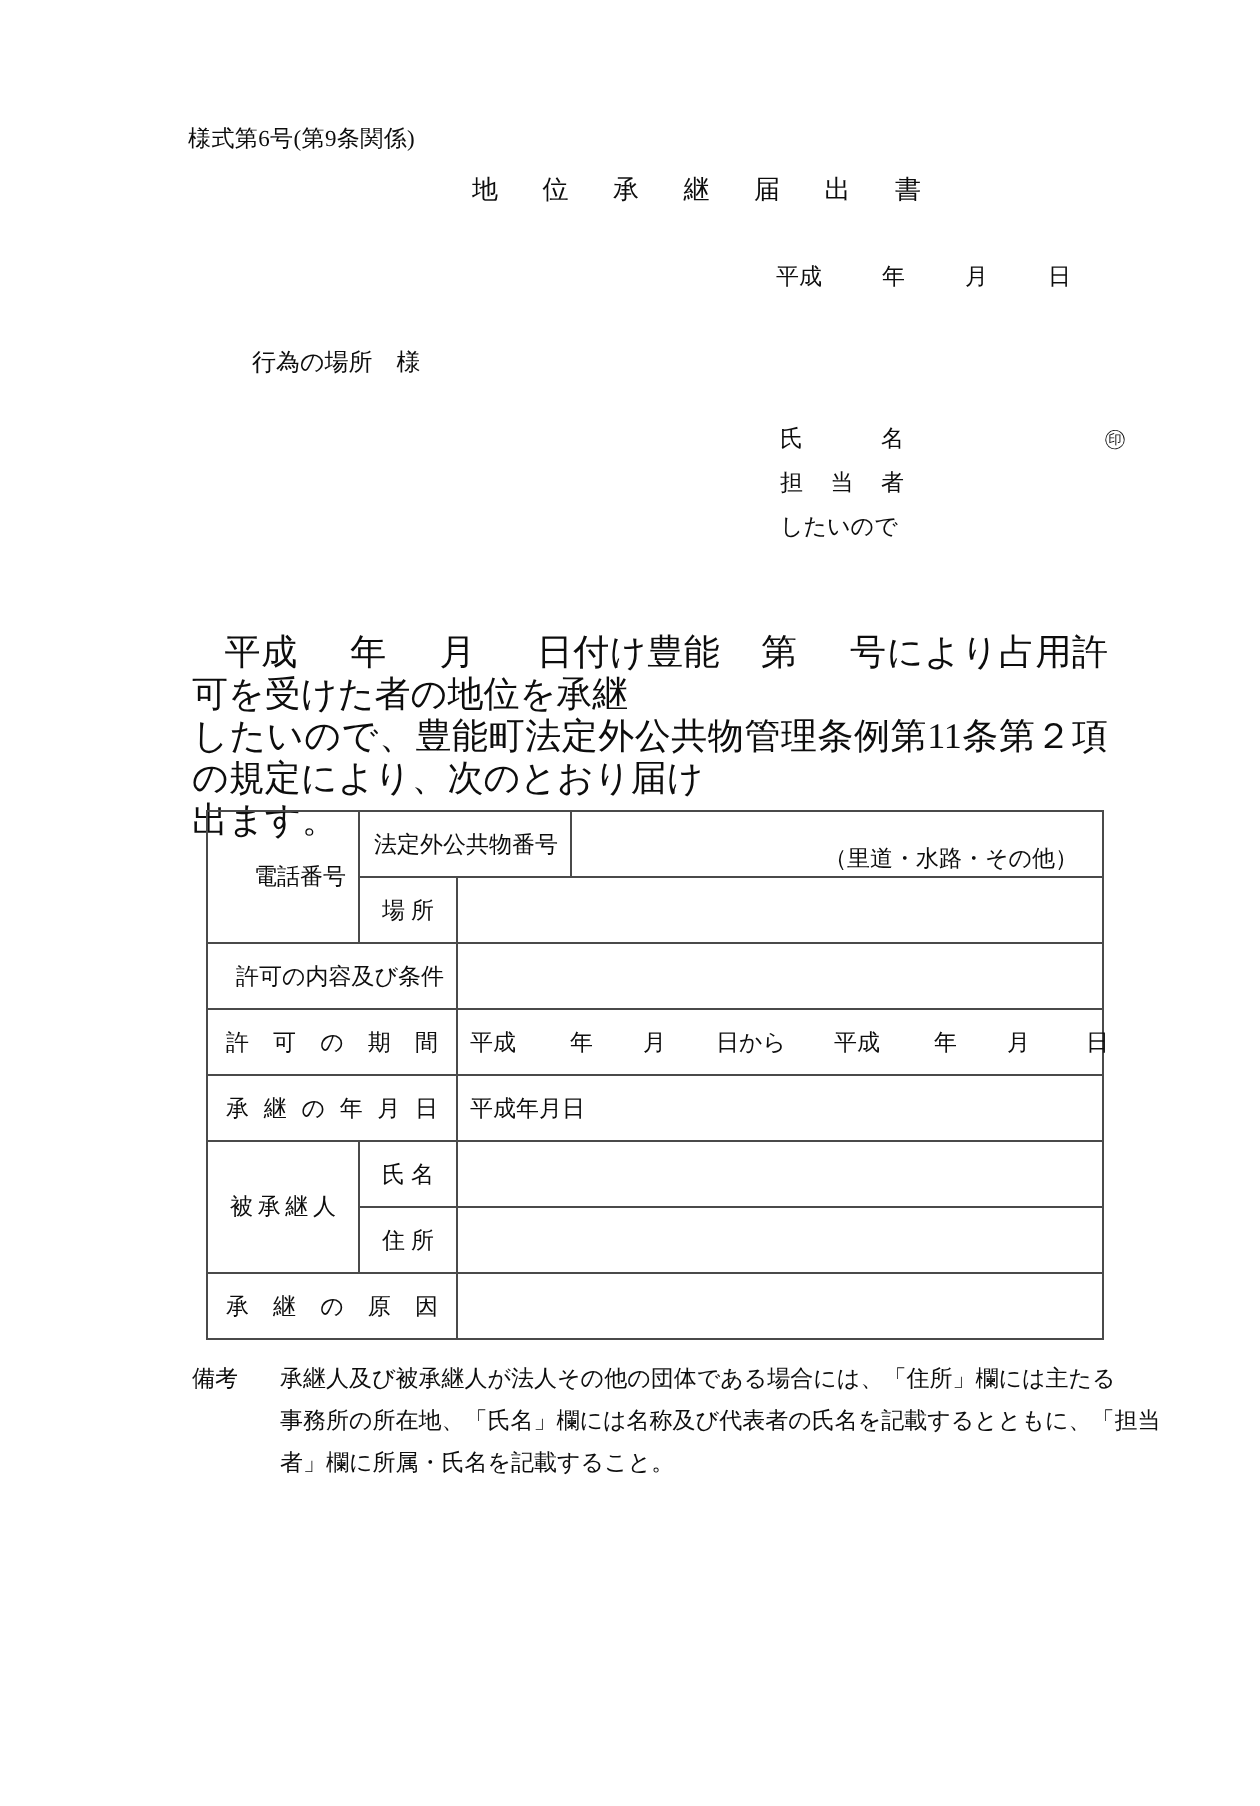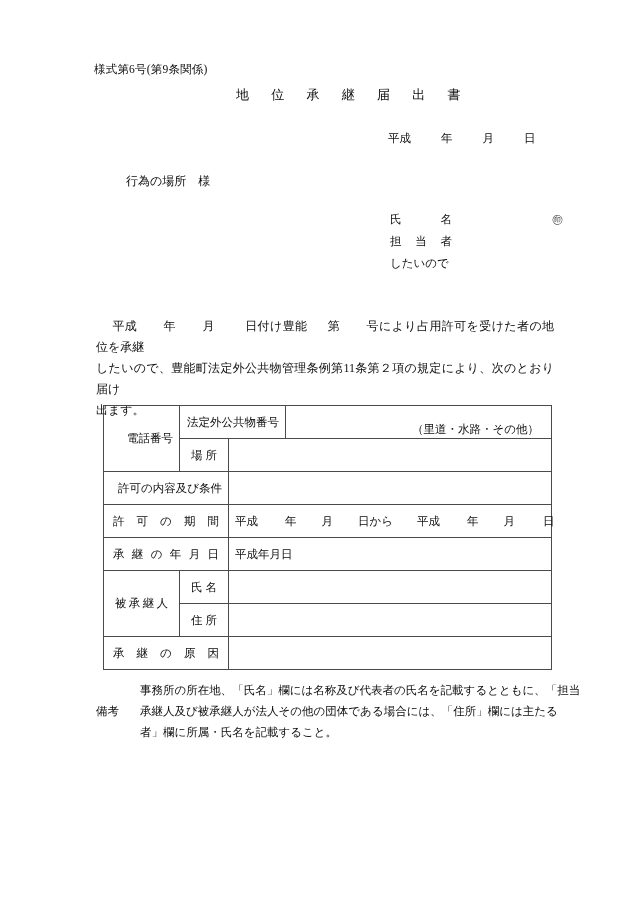--- a/index.html
+++ b/index.html
@@ -85,21 +85,21 @@
     margin-left: 100px;
     font-size: 11px;
   }
 
   
   .body-text {
     position: absolute;
     left: 96px;
     top: 316px;
     width: 458px;
-    font-size: 12px;
+    font-size: 18px;
     line-height: 21px;
     text-align: justify;
   }
   .body-text .ind { display: inline-block; width: 16px; }
   .body-text .b { display: inline-block; width: 26px; }
   .body-text .b-sm { display: inline-block; width: 20px; }
   .body-text .b-lg { display: inline-block; width: 30px; }
 
   
   .form-table {
@@ -319,24 +319,24 @@
             <span>原</span>
             <span>因</span>
           </span>
         </td>
         <td class="cell-val" colspan="2"></td>
       </tr>
     </tbody>
   </table>
 
   <div class="remarks">
+    <div class="remarks-line">
+      <span class="tag">備考</span><span>承継人及び被承継人が法人その他の団体である場合には、「住所」欄には主たる</span>
+    </div>
     <div class="remarks-line indent">
       <span>事務所の所在地、「氏名」欄には名称及び代表者の氏名を記載するとともに、「担当</span>
     </div>
-    <div class="remarks-line">
-      <span class="tag">備考</span><span>承継人及び被承継人が法人その他の団体である場合には、「住所」欄には主たる</span>
-    </div>
     <div class="remarks-line indent">
       <span>者」欄に所属・氏名を記載すること。</span>
     </div>
   </div>
 
 </div>
 
 </body></html>

